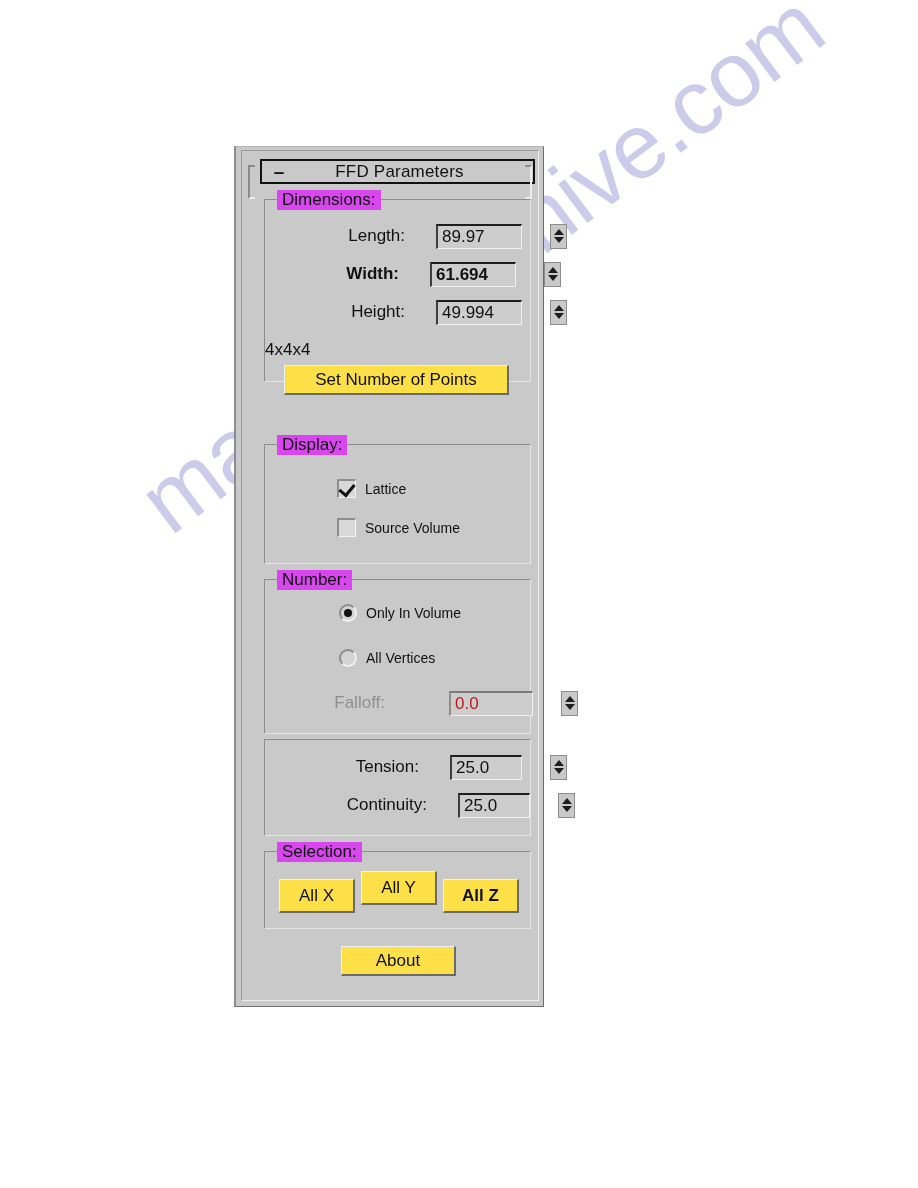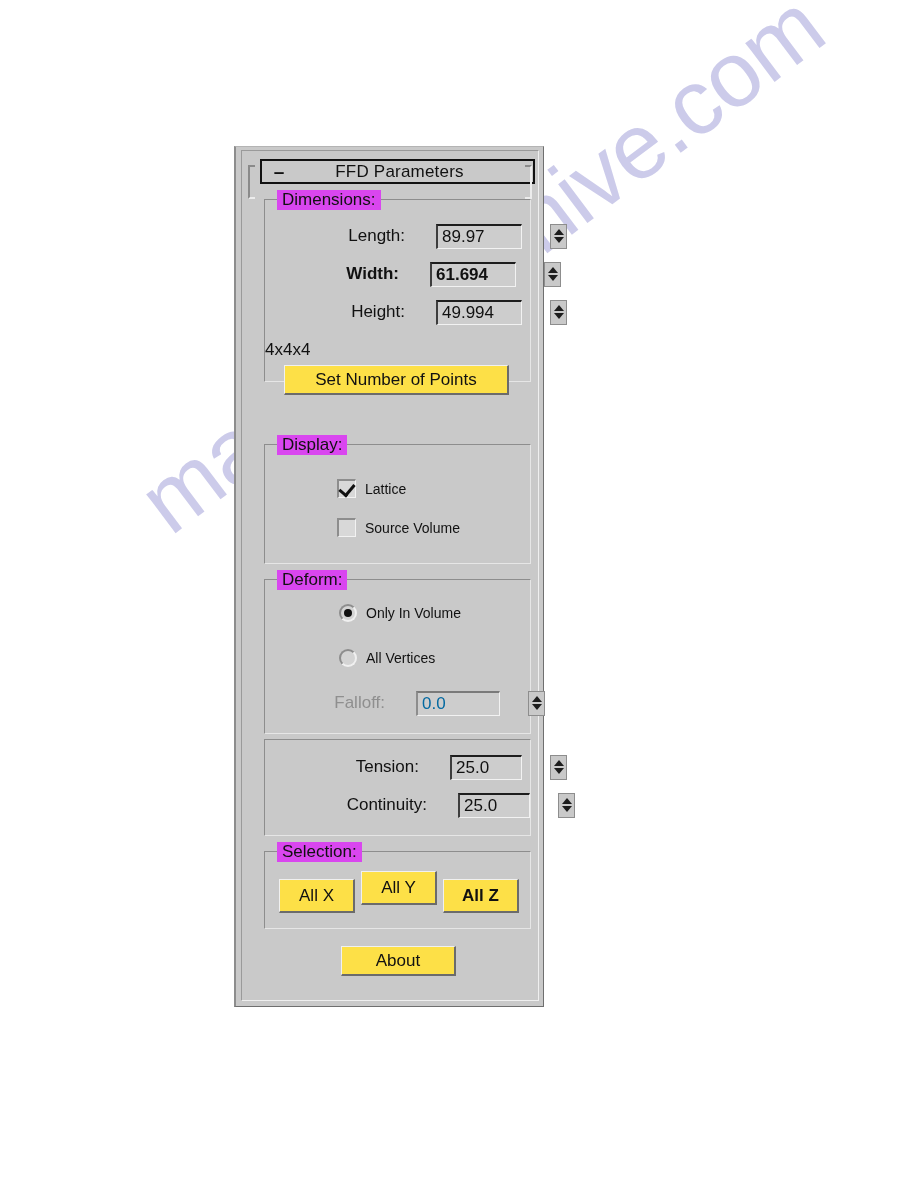--- a/index.html
+++ b/index.html
@@ -157,21 +157,21 @@
     border-left: 2px solid #3d3d3d;
     border-right: 1px solid #f2f2f2;
     border-bottom: 1px solid #f2f2f2;
     display: flex;
     align-items: center;
     padding-left: 4px;
     font-size: 17px;
     color: #111;
     overflow: hidden;
   }
-  .textbox.disabled { color: #0369a1; border-top-color: #7a7a7a; border-left-color: #8d8d8d; }
+  .textbox.disabled { color: #b91c1c; border-top-color: #7a7a7a; border-left-color: #8d8d8d; margin-left: 33px; }
 
   .spinner {
     width: 17px;
     height: 25px;
     margin-left: 4px;
     background: #c9c9c9;
     box-sizing: border-box;
     border: 1px solid #8d8d8d;
     display: flex;
     flex-direction: column;
@@ -324,21 +324,21 @@
         <span class="check-label">Lattice</span>
       </div>
 
       <div class="check-row" style="left:72px; top:73px;">
         <span class="checkbox"></span>
         <span class="check-label">Source Volume</span>
       </div>
     </div>
 
     <div class="group" style="left:22px; top:428px; width:267px; height:155px;">
-      <span class="group-title">Deform:</span>
+      <span class="group-title">Number:</span>
 
       <div class="radio-row" style="left:74px; top:24px;">
         <span class="radio">
           <span class="dot"></span>
         </span>
         <span class="radio-label">Only In Volume</span>
       </div>
 
       <div class="radio-row" style="left:74px; top:69px;">
         <span class="radio"></span>

